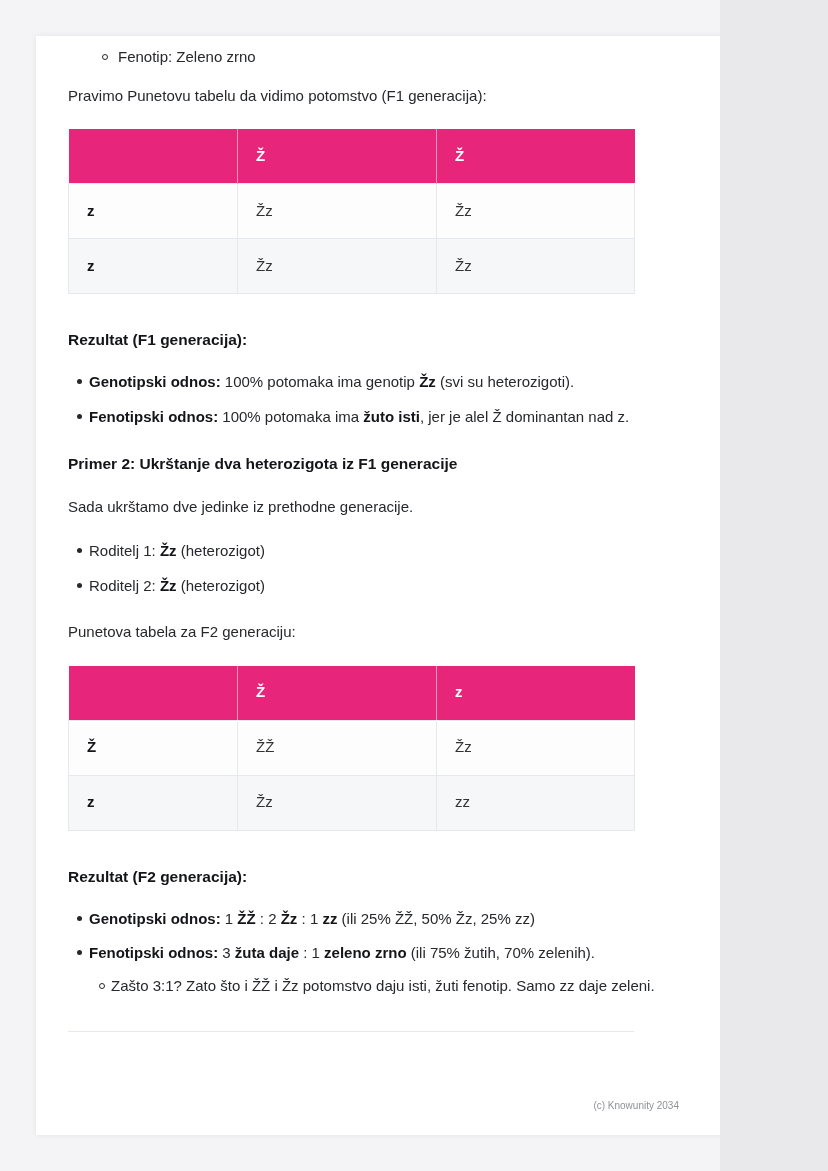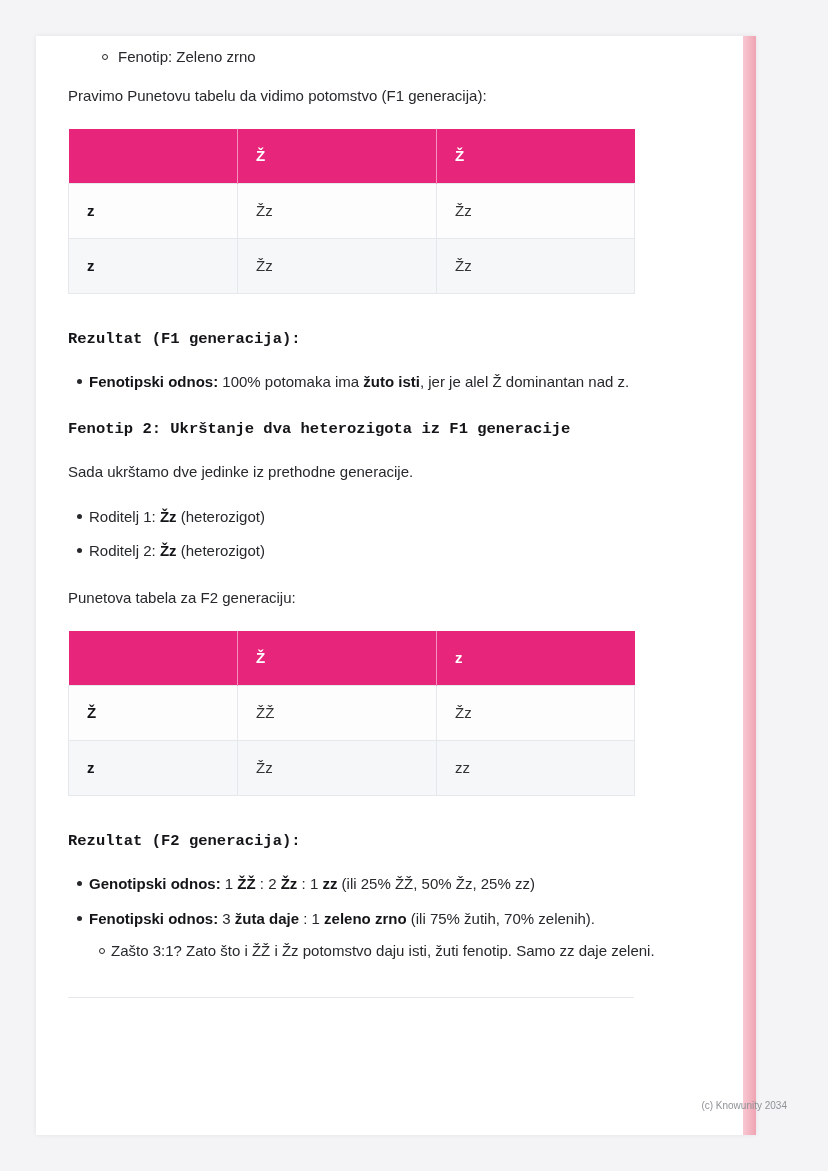--- a/index.html
+++ b/index.html
@@ -2,21 +2,21 @@
 <html style="--canvas-bg: #f4f4f6; --page-bg: #ffffff; --body-text: #26282b; --heading-text: #141518; --table-header-bg: #e7257b; --table-header-text: #ffffff; --border-color: #e5e8ec; --row-bg: #fdfdfe; --row-alt-bg: #f5f7f9; --stripe-from: #f8c9d3; --stripe-to: #efa3b2; --watermark-color: #8f9296;"><head>
 <meta charset="utf-8">
 <style>
   html, body {
     margin: 0;
     padding: 0;
     background: #e9e9eb;
   }
   .canvas {
     position: relative;
-    width: 828px;
+    width: 720px;
     height: 1171px;
     background: var(--canvas-bg, #f4f4f6);
     overflow: hidden;
     font-family: "Liberation Sans", sans-serif;
     color: var(--body-text, #26282b);
   }
   .page-card {
     position: absolute;
     left: 36px;
     top: 36px;
@@ -81,21 +81,20 @@
     display: flex;
     margin: 10px 0 0 8px;
   }
   
   .para { margin: 0 0 22px 0; }
   .sec-heading {
     margin: 12px 0 20px 0;
     font-size: 15.5px;
     font-weight: bold;
     color: var(--heading-text, #141518);
-    font-family: Liberation Mono, monospace;
   }
   strong { color: var(--heading-text, #141518); }
   
   .punnett {
     width: 566px;
     border-collapse: collapse;
     table-layout: fixed;
     margin: 0 0 34px 0;
     font-size: 15px;
   }
@@ -177,25 +176,29 @@
             <td>Žz</td>
           </tr>
         </tbody>
       </table>
 
       <h3 class="sec-heading">Rezultat (F1 generacija):</h3>
 
       <ul class="bullets">
         <li class="li-row">
           <span class="marker disc"></span>
+          <span class="li-body"><strong>Genotipski odnos:</strong><span> 100% potomaka ima genotip </span><strong>Žz</strong><span> (svi su heterozigoti).</span></span>
+        </li>
+        <li class="li-row">
+          <span class="marker disc"></span>
           <span class="li-body"><strong>Fenotipski odnos:</strong><span> 100% potomaka ima </span><strong>žuto isti</strong><span>, jer je alel Ž dominantan nad z.</span></span>
         </li>
       </ul>
 
-      <h3 class="sec-heading">Fenotip 2: Ukrštanje dva heterozigota iz F1 generacije</h3>
+      <h3 class="sec-heading">Primer 2: Ukrštanje dva heterozigota iz F1 generacije</h3>
 
       <p class="para">Sada ukrštamo dve jedinke iz prethodne generacije.</p>
 
       <ul class="bullets">
         <li class="li-row">
           <span class="marker disc"></span>
           <span class="li-body"><span>Roditelj 1: </span><strong>Žz</strong><span> (heterozigot)</span></span>
         </li>
         <li class="li-row">
           <span class="marker disc"></span>

